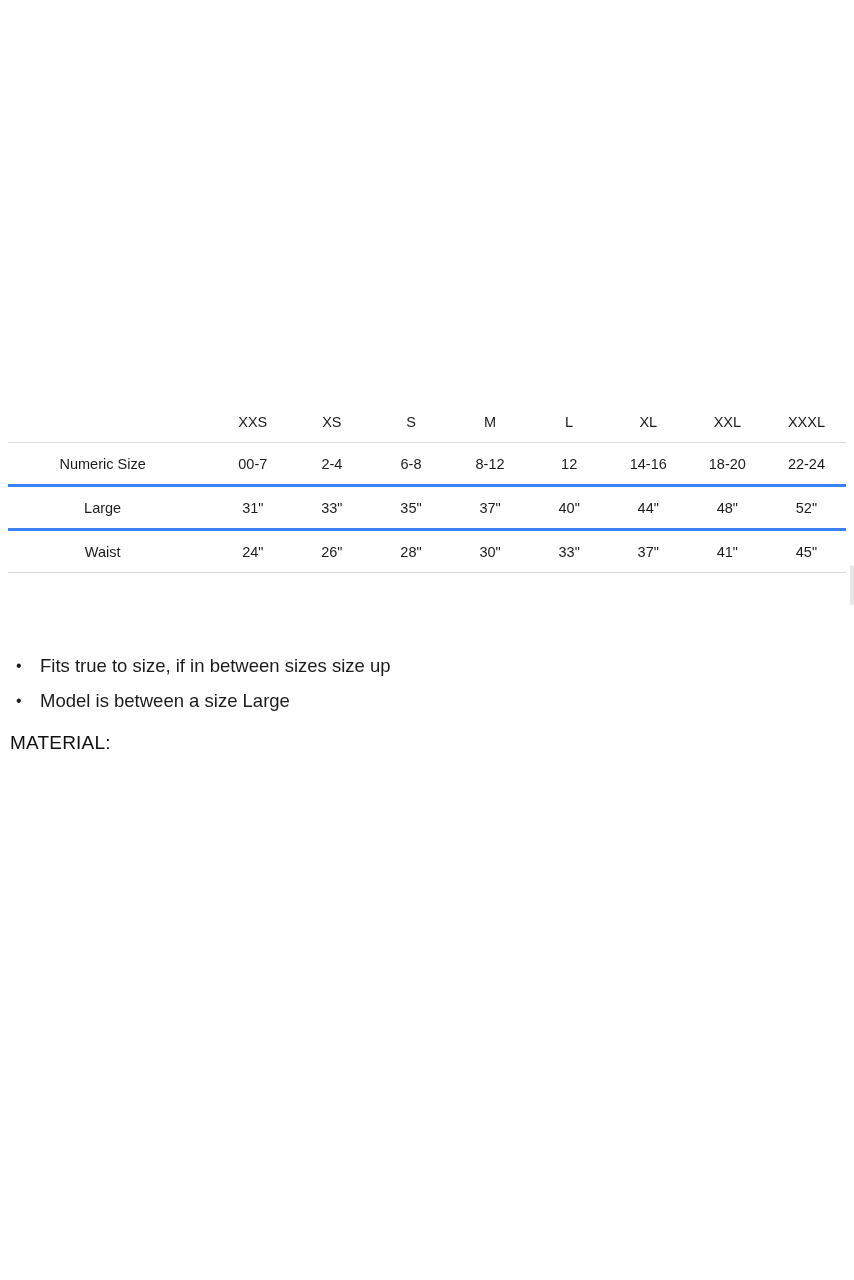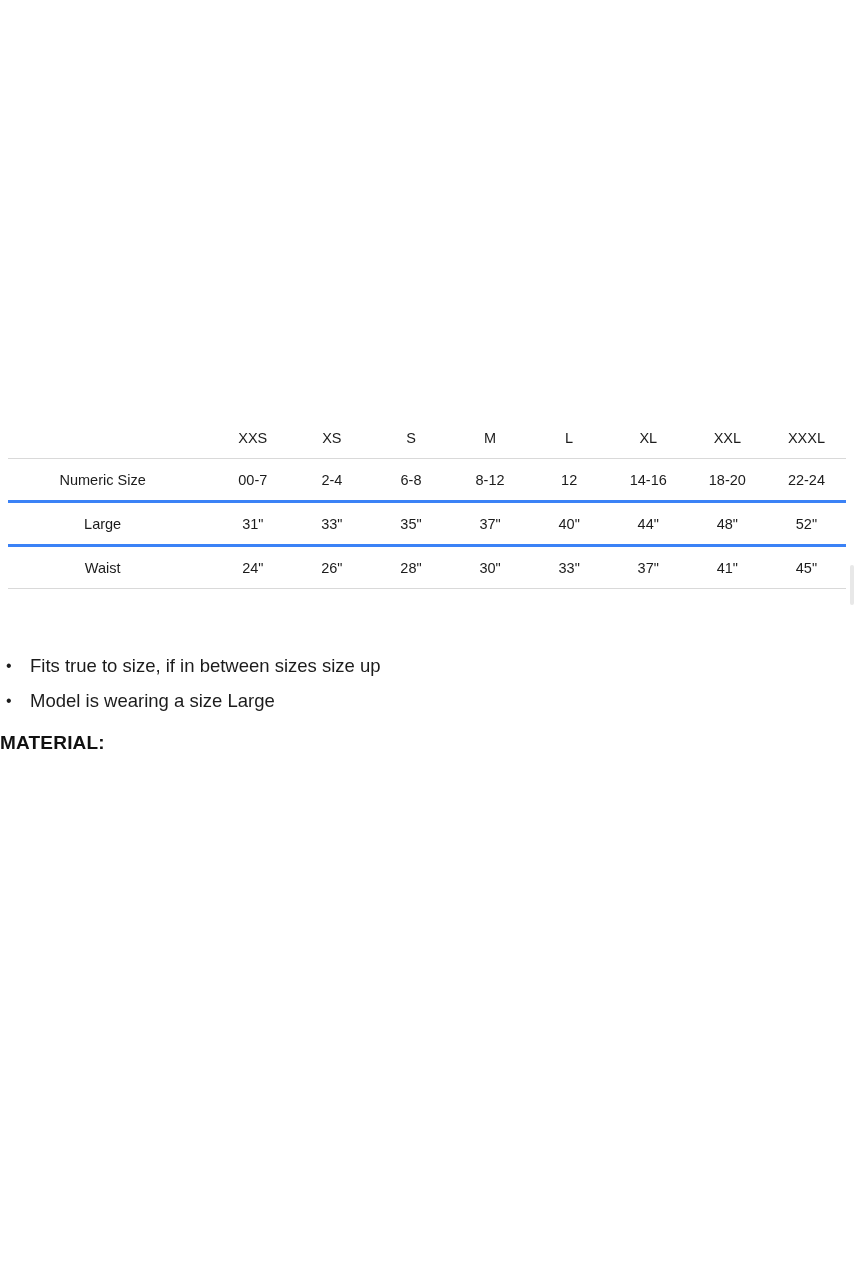--- a/index.html
+++ b/index.html
@@ -20,21 +20,21 @@
     position: absolute;
     top: 0;
     left: 0;
     width: 854px;
     height: 1280px;
   }
 
   
   .size-chart-wrap {
     position: absolute;
-    top: 418px;
+    top: 402px;
     left: 8px;
     width: 838px;
   }
 
   table.size-chart {
     border-collapse: collapse;
     width: 838px;
     table-layout: fixed;
   }
 
@@ -81,21 +81,21 @@
     right: 0px;
     width: 4px;
     height: 40px;
     background: #e8e8e8;
     border-radius: 2px;
   }
 
   
   .content {
     position: absolute;
-    left: 0;
+    left: 10px;
     top: 648px;
     width: 820px;
   }
 
   ul.bullets {
     list-style: none;
     margin: 0;
     padding: 0;
   }
   ul.bullets li {
@@ -110,21 +110,21 @@
     position: absolute;
     left: 6px;
     top: 0;
     font-size: 16px;
     line-height: 35px;
     color: #1c1c1c;
   }
 
   h2.section-title {
     font-size: 19px;
-    font-weight: bold;
+    font-weight: normal;
     color: #111111;
     margin: 14px 0 12px 0;
     letter-spacing: 0.2px;
   }
 </style>
 </head>
 <body>
 
 <div class="page">
 
@@ -191,21 +191,21 @@
       </tbody>
     </table>
   </div>
 
   <div class="scroll-nub"></div>
 
   <div class="content">
 
     <ul class="bullets">
       <li>Fits true to size, if in between sizes size up</li>
-      <li>Model is wearing a size Large</li>
+      <li>Model is between a size Large</li>
     </ul>
 
     <h2 class="section-title">MATERIAL:</h2>
 
 
   </div>
 
 </div>
 
 </body></html>

